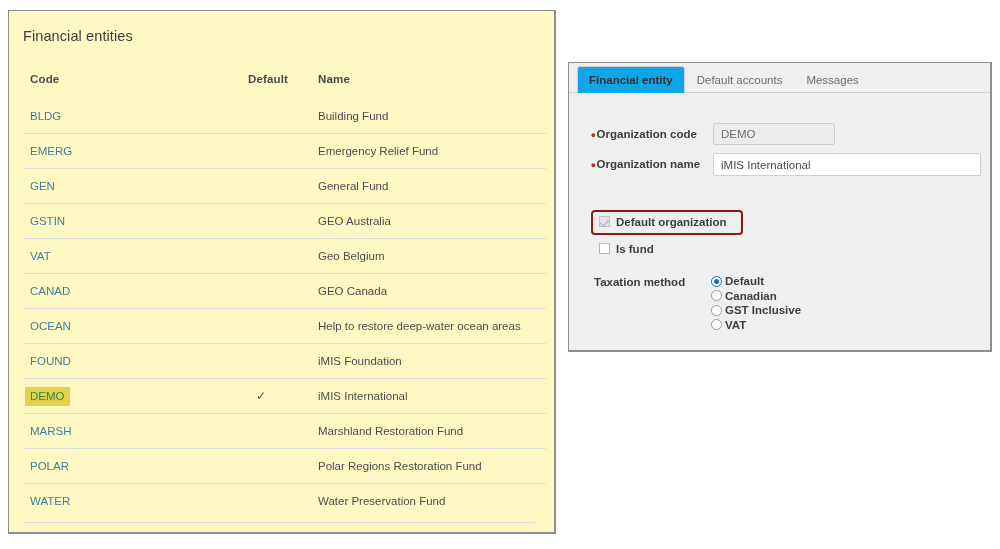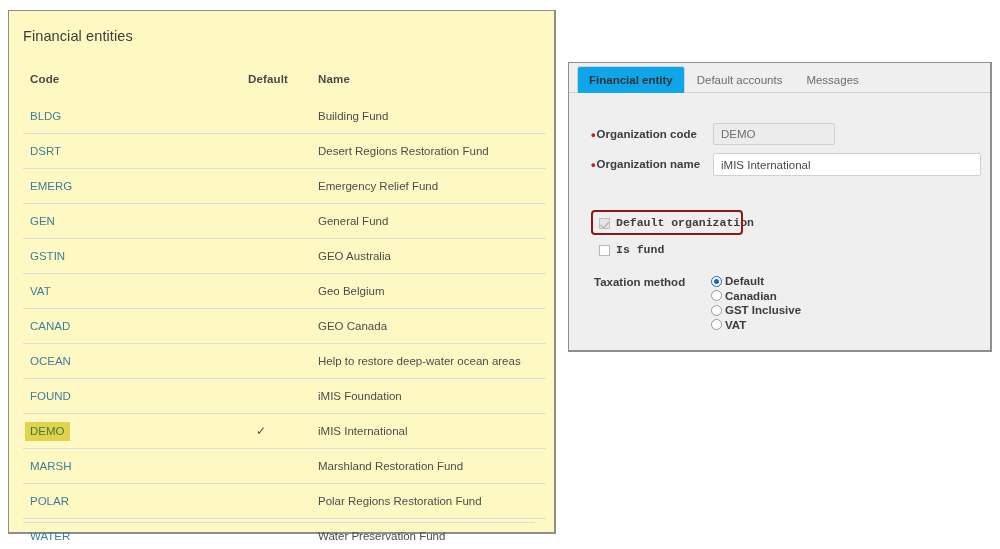--- a/index.html
+++ b/index.html
@@ -193,22 +193,21 @@
     resize: none;
     line-height: 15px;
     padding: 5px 7px;
     overflow: hidden;
   }
 
   
   .checkrow {
     position: absolute;
     display: flex;
-    align-items: flex-end;
-    font-family: Liberation Mono, monospace;
+    align-items: flex-start;
   }
   .cbox {
     width: 11px;
     height: 11px;
     border: 1px solid #b8b8b8;
     background: #ffffff;
     box-sizing: border-box;
     display: inline-block;
     position: relative;
     margin-right: 6px;
@@ -302,25 +301,20 @@
           <th class="col-code">Code</th>
           <th class="col-default">Default</th>
           <th class="col-name">Name</th>
         </tr>
       </thead>
       <tbody id="entities-tbody">
           <tr>
             <td class="cell-code"><span class="code-link">BLDG</span></td>
             <td class="cell-default"></td>
             <td class="cell-name">Building Fund</td>
-          </tr>
-          <tr>
-            <td class="cell-code"><span class="code-link">DSRT</span></td>
-            <td class="cell-default"></td>
-            <td class="cell-name">Desert Regions Restoration Fund</td>
           </tr>
           <tr>
             <td class="cell-code"><span class="code-link">EMERG</span></td>
             <td class="cell-default"></td>
             <td class="cell-name">Emergency Relief Fund</td>
           </tr>
           <tr>
             <td class="cell-code"><span class="code-link">GEN</span></td>
             <td class="cell-default"></td>
             <td class="cell-name">General Fund</td>

